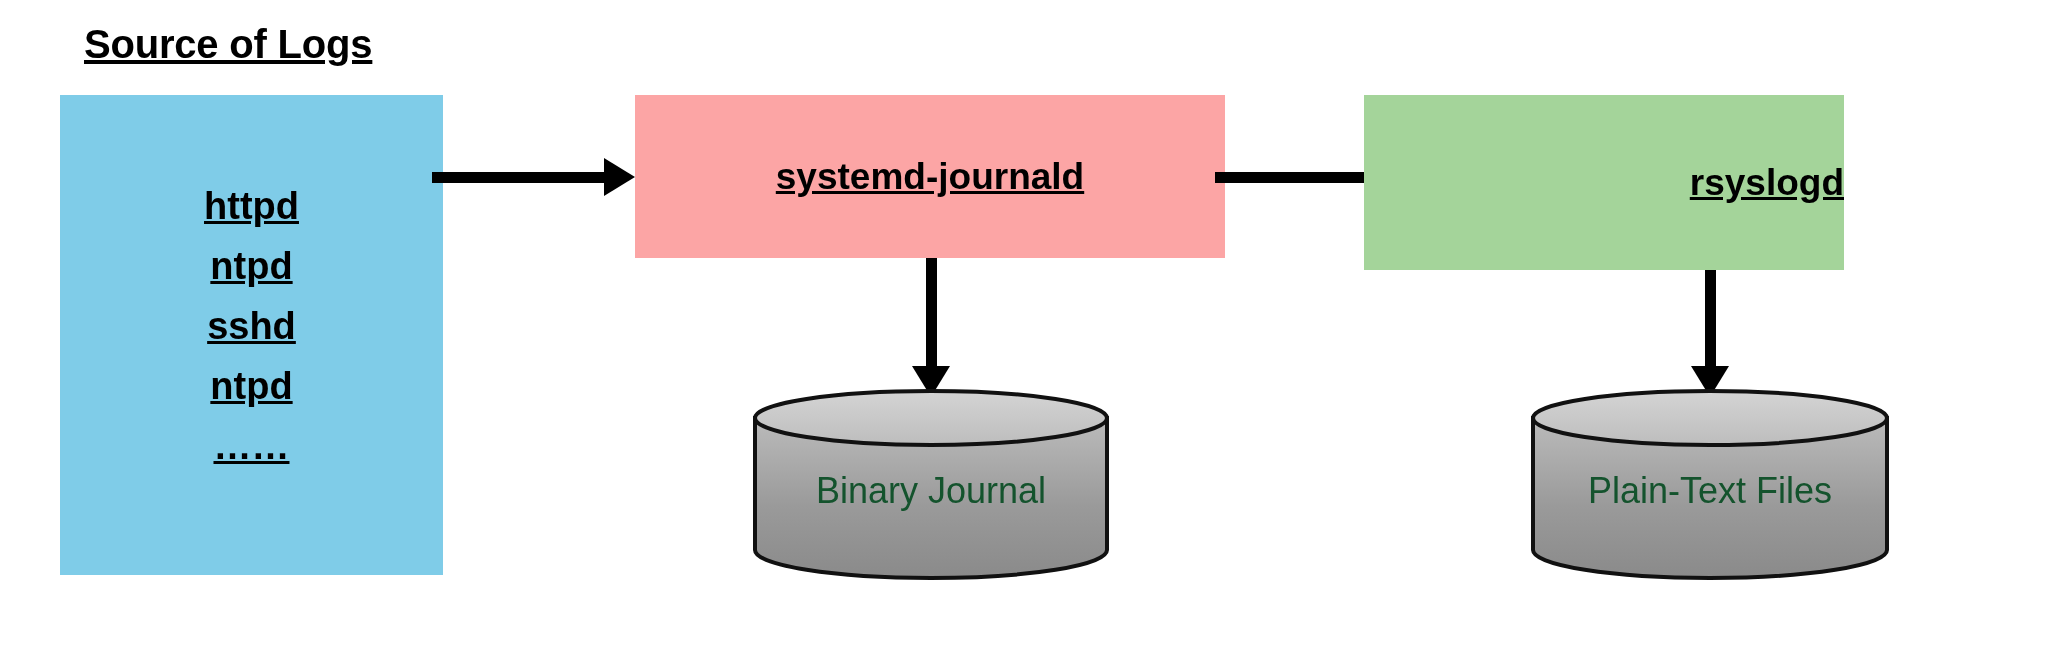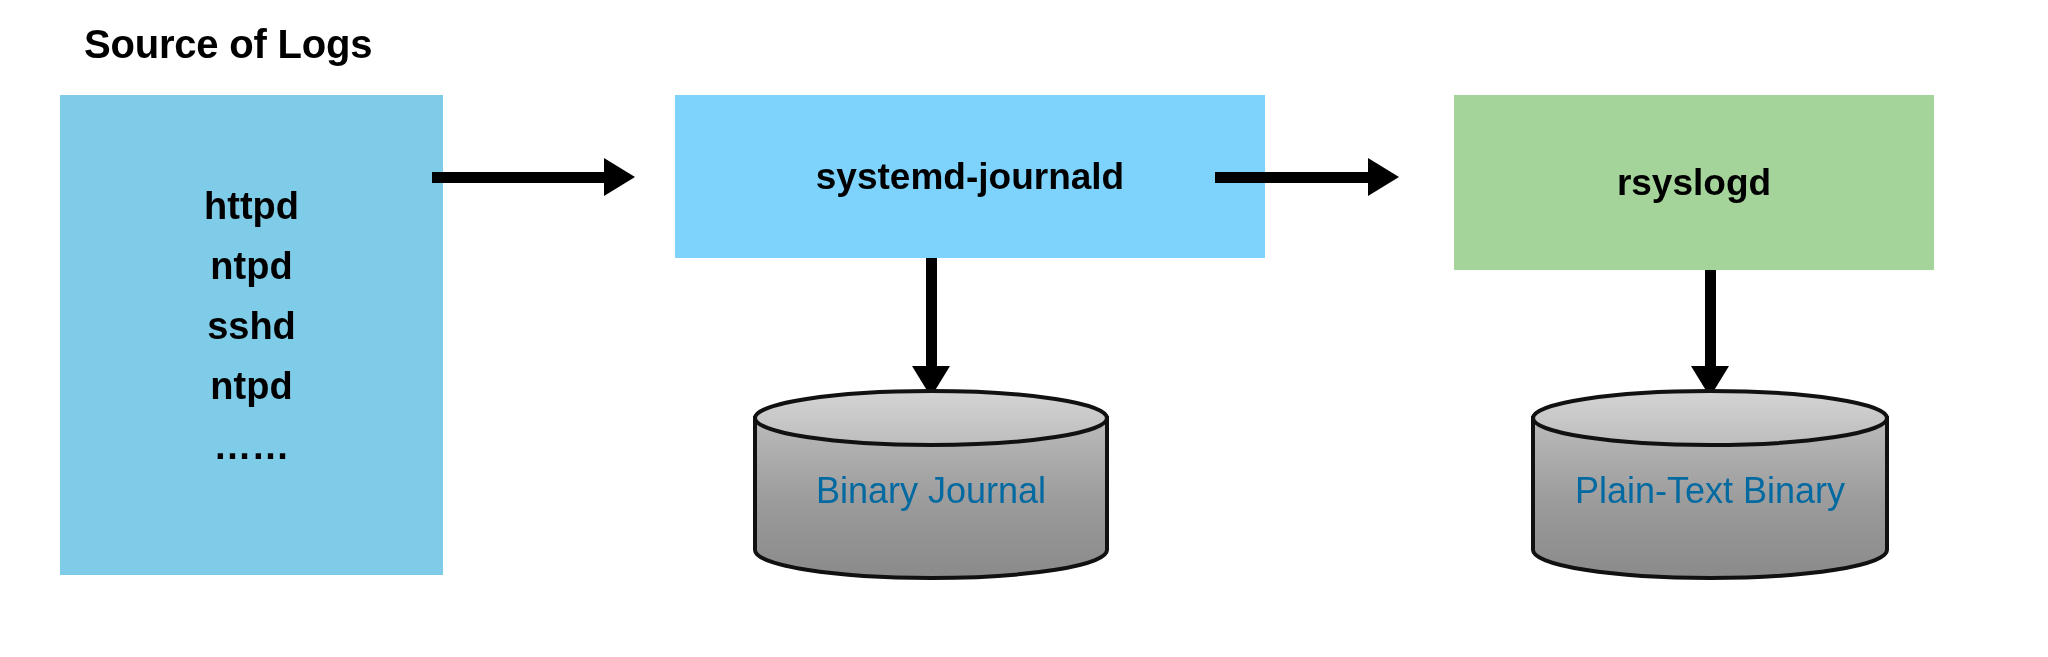--- a/index.html
+++ b/index.html
@@ -13,21 +13,21 @@
   }
   #canvas {
     position: relative;
     width: 2048px;
     height: 657px;
     background: #ffffff;
     overflow: hidden;
   }
 
   
-  .abs { position: absolute; }
+  .abs { position: absolute; text-decoration: underline; }
 
   
   .section-title {
     left: 84px;
     top: 22px;
     font-size: 40px;
     font-weight: bold;
     color: #000000;
     letter-spacing: -0.2px;
     white-space: nowrap;
@@ -71,32 +71,32 @@
     font-size: 38px;
     letter-spacing: 0px;
     margin-bottom: 0;
   }
 
   .box-journald {
     left: 635px;
     top: 95px;
     width: 590px;
     height: 163px;
-    background: #7dd3fc;
+    background: #fca5a5;
     font-size: 37px;
-    margin-left: 40px;
   }
 
   .box-rsyslogd {
-    left: 1454px;
+    left: 1364px;
     top: 95px;
     width: 480px;
     height: 175px;
     background: #A4D49A;
     font-size: 37px;
+    justify-content: flex-end;
   }
 
   
   .arrow-h-shaft {
     background: #000000;
     height: 11px;
   }
   .arrow-h-head {
     width: 0;
     height: 0;
@@ -133,21 +133,21 @@
     position: absolute;
     left: 0;
     right: 0;
     top: 0;
     bottom: 0;
     display: flex;
     align-items: center;
     justify-content: center;
     font-size: 36px;
     font-weight: normal;
-    color: #0369a1;
+    color: #14532d;
     white-space: nowrap;
     padding-top: 14px;
     box-sizing: border-box;
     pointer-events: none;
   }
 
   .cyl-journal { left: 752px; top: 388px; width: 358px; height: 192px; }
   .cyl-plain   { left: 1530px; top: 388px; width: 360px; height: 192px; }
 </style>
 </head>
@@ -215,16 +215,16 @@
           <stop offset="100%" stop-color="#8A8A8A"></stop>
         </linearGradient>
         <linearGradient id="topGrad2" x1="0" y1="0" x2="0" y2="1">
           <stop offset="0%" stop-color="#D4D4D4"></stop>
           <stop offset="100%" stop-color="#BDBDBD"></stop>
         </linearGradient>
       </defs>
       <path d="M3,30 L3,162 A177,28 0 0 0 357,162 L357,30 Z" fill="url(#bodyGrad2)" stroke="#111111" stroke-width="4"></path>
       <ellipse cx="180" cy="30" rx="177" ry="27" fill="url(#topGrad2)" stroke="#111111" stroke-width="4"></ellipse>
     </svg>
-    <div class="cylinder-label">Plain-Text Binary</div>
+    <div class="cylinder-label">Plain-Text Files</div>
   </div>
 
 </div>
 
 </body></html>

